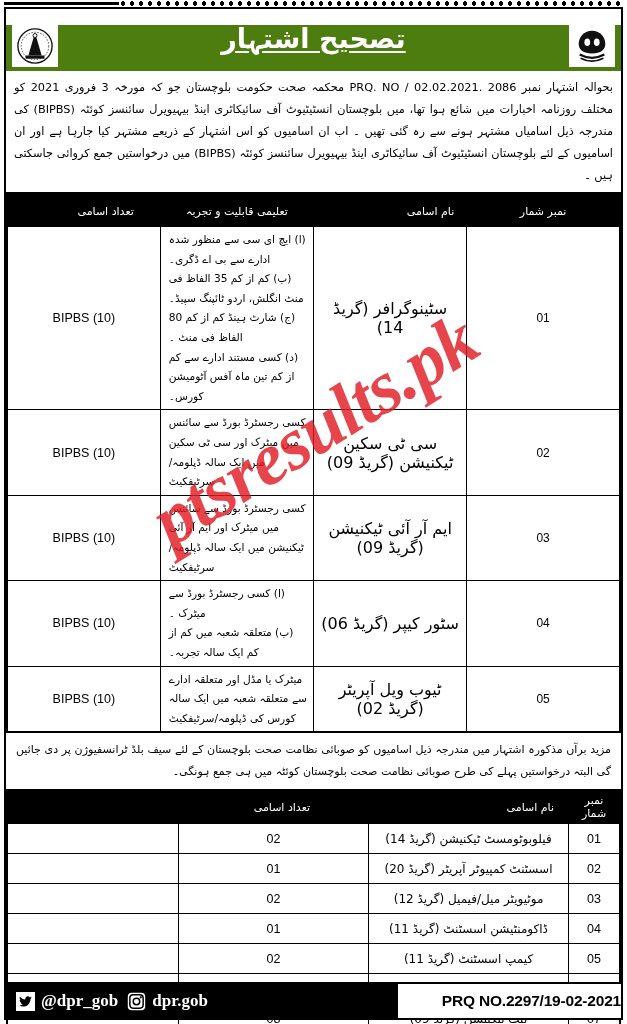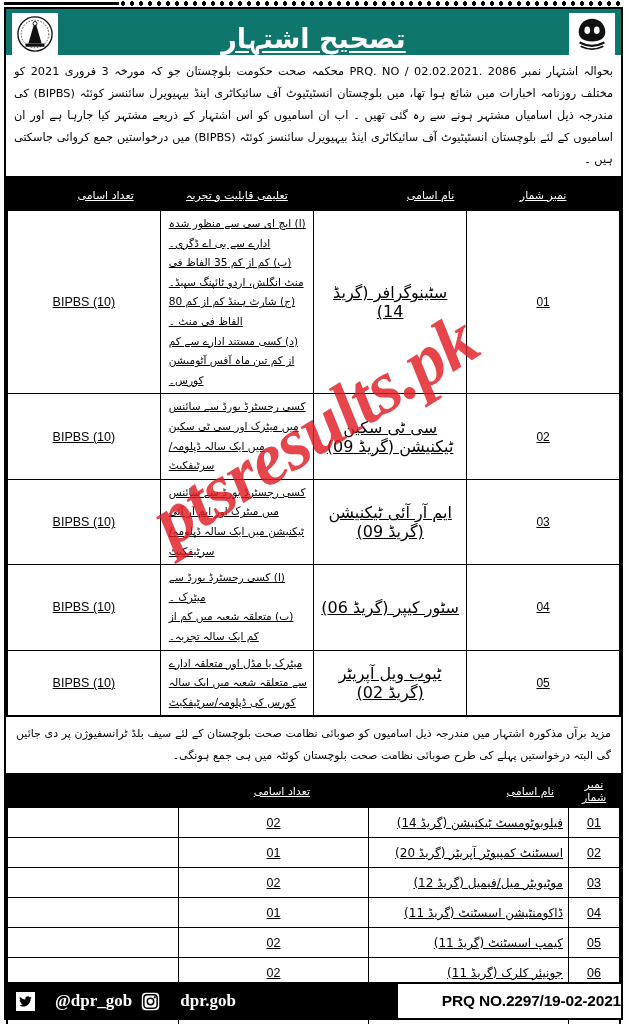--- a/index.html
+++ b/index.html
@@ -31,25 +31,26 @@
   
   .frame{
     position:absolute;top:7px;left:4px;right:4px;bottom:4px;
     border:2px solid #000;
     box-sizing:border-box;
     background:#fff;
     display:flex;flex-direction:column;
   }
   
   .header{
-    background:#0f766e;color:#fff;
+    background:#4d7c0f;color:#fff;
     height:46px;flex:0 0 46px;
-    display:flex;align-items:flex-end;justify-content:space-between;
+    display:flex;align-items:flex-start;justify-content:space-between;
     padding:0 6px;box-sizing:border-box;
     position:relative;
+    margin-top:16px;
   }
   .logo-box{
     width:46px;height:42px;background:#fff;
     display:flex;align-items:center;justify-content:center;
     flex:0 0 46px;
   }
   .logo-svg{display:block;}
   .ad-title{
     flex:1;text-align:center;
     font-family:"DejaVu Sans","Liberation Sans",sans-serif;
@@ -75,42 +76,41 @@
     direction:rtl;
   }
   table.t1, table.t2{
     border:2px solid #000;
   }
   th,td{
     border:1.6px solid #000;
     padding:3px 5px;
     vertical-align:middle;
     font-size:11px;
-    text-decoration:underline;
   }
   thead th{
     background:#000;color:#fff;
     height:24px;
     font-weight:normal;
     font-size:11px;
     font-family:"DejaVu Sans","Liberation Sans",sans-serif;
     border-color:#000;
   }
   thead th.hd-sr{text-align:center;}
   thead th.hd-post{text-align:right;padding-right:12px;}
   thead th.hd-qual{text-align:center;}
   thead th.hd-count{text-align:right;padding-right:26px;}
   .c-sr{width:38px;text-align:center;font-family:"Liberation Sans",sans-serif;font-size:12px;}
   .c-post{width:118px;text-align:center;font-family:"DejaVu Sans","Liberation Sans",sans-serif;font-size:16px;}
   .c-qual{text-align:left;padding-left:8px;font-family:"DejaVu Sans","Liberation Sans",sans-serif;font-size:10.6px;line-height:1.85;direction:rtl;}
   .c-count{width:88px;text-align:center;font-family:"Liberation Sans",sans-serif;font-size:12.5px;direction:ltr;}
   .qual-line{display:block;}
   
   table.t2 .c2-sr{width:40px;text-align:center;font-family:"Liberation Sans",sans-serif;font-size:12.5px;}
-  table.t2 .c2-post{width:180px;font-family:"DejaVu Sans","Liberation Sans",sans-serif;font-size:12px;}
+  table.t2 .c2-post{width:180px;text-align:center;font-family:"DejaVu Sans","Liberation Sans",sans-serif;font-size:12px;}
   table.t2 .c2-count{text-align:center;font-family:"Liberation Sans",sans-serif;font-size:12.5px;direction:ltr;}
   table.t2 .c2-blank{width:160px;}
   table.t2 td{height:23px;}
   table.t2 thead th.h2-sr{width:40px;text-align:center;}
   table.t2 thead th.h2-post{width:180px;text-align:right;padding-right:14px;}
   table.t2 thead th.h2-count{text-align:right;padding-right:58px;}
   table.t2 thead th.h2-blank{width:160px;}
   
   .midnote{
     padding:6px 10px 6px 10px;
@@ -125,21 +125,21 @@
     border-top:2px solid #000;
     direction:ltr;
   }
   .social-left{
     background:#000;color:#fff;
     flex:0 0 392px;
     display:flex;align-items:center;
     padding-left:10px;gap:9px;
     box-sizing:border-box;
   }
-  .s-item{display:flex;align-items:center;gap:20px;}
+  .s-item{display:flex;align-items:center;gap:6px;}
   .s-handle{
     font-family:"Liberation Serif","DejaVu Serif",serif;
     font-size:17px;font-weight:bold;color:#fff;
   }
   .s-icon{width:19px;height:19px;display:block;flex:0 0 19px;}
   .social-right{
     flex:1;background:#fff;
     display:flex;align-items:center;justify-content:flex-end;
   }
   .prq{

